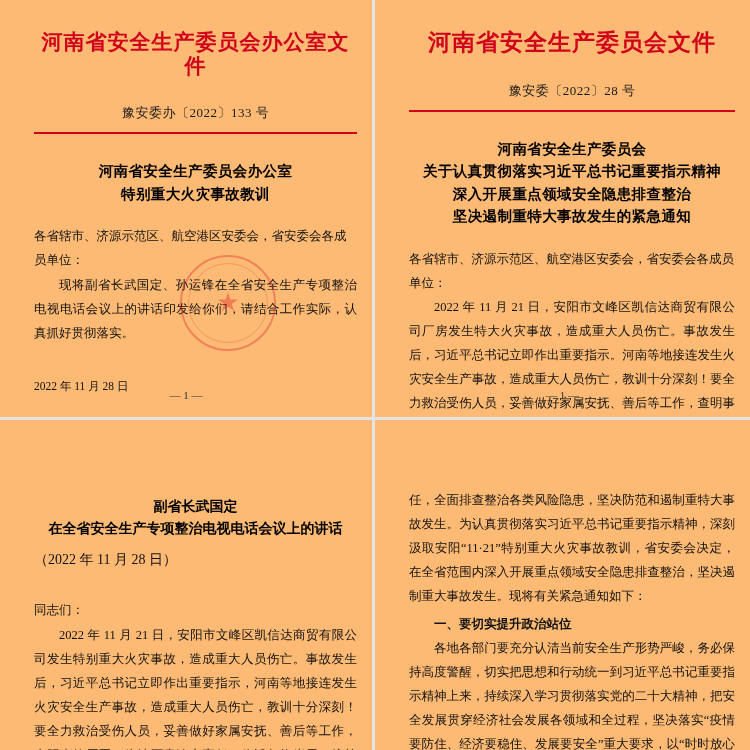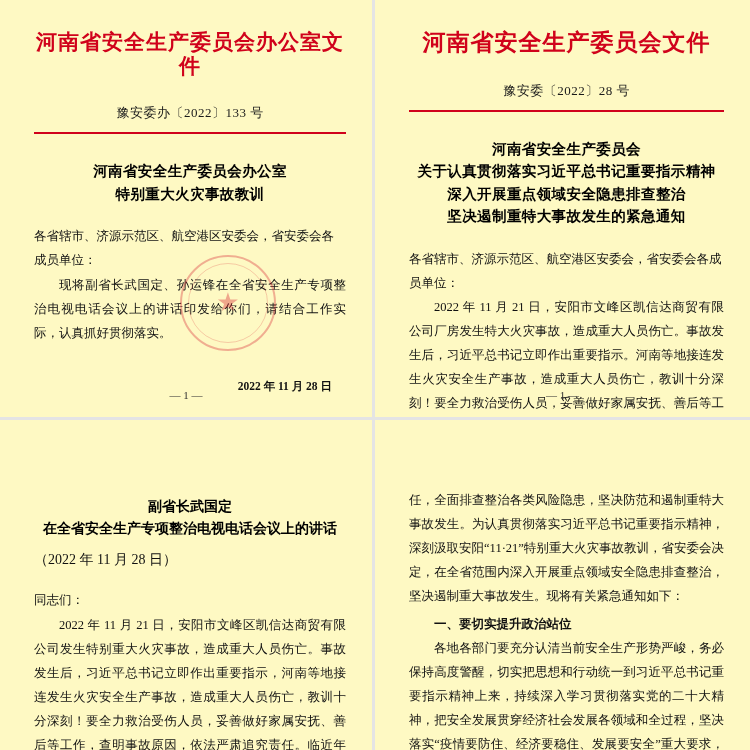--- a/index.html
+++ b/index.html
@@ -16,25 +16,25 @@
   .page-grid {
     width: 750px;
     height: 750px;
     display: grid;
     grid-template-columns: 375px 375px;
     grid-template-rows: 420px 330px;
     background: #dcdcdc;
     gap: 0;
   }
   .doc {
-    background: #fef9c3;
+    background: #fdba74;
     position: relative;
     overflow: hidden;
     box-sizing: border-box;
-    padding: 16px 26px 0 34px;
+    padding: 16px 15px 0 34px;
   }
   .doc.tl { border-right: 3px solid #e4e4e4; border-bottom: 3px solid #e4e4e4; }
   .doc.tr { border-bottom: 3px solid #e4e4e4; }
   .doc.bl { border-right: 3px solid #e4e4e4; }
 
   
   .red-title {
     color: #d0021b;
     font-weight: bold;
     text-align: center;
@@ -96,26 +96,25 @@
     font-size: 12.5px;
     line-height: 1.92;
     color: #111;
     text-align: justify;
     text-indent: 2em;
     margin: 0;
   }
   .body-p.noindent { text-indent: 0; }
 
   .sign-date {
-    text-align: right;
+    text-align: left;
     font-size: 11.5px;
     margin-top: 34px;
     padding-right: 14px;
     color: #111;
-    font-weight: bold;
   }
   .page-num {
     position: absolute;
     bottom: 16px;
     left: 0;
     right: 0;
     text-align: center;
     font-size: 11px;
     color: #333;
   }
@@ -200,21 +199,21 @@
     <div class="page-num">— 1 —</div>
   </div>
 
   <div class="doc bl">
     <div class="subhead" style="margin-top:60px;">
       <span class="ln">副省长武国定</span>
       <span class="ln">在全省安全生产专项整治电视电话会议上的讲话</span>
     </div>
     <div class="date-line">（2022 年 11 月 28 日）</div>
 
-    <div class="salutation" style="margin-top:20px;">同志们：</div>
+    <div class="salutation" style="margin-top:30px;">同志们：</div>
     <p class="body-p">2022 年 11 月 21 日，安阳市文峰区凯信达商贸有限公司发生特别重大火灾事故，造成重大人员伤亡。事故发生后，习近平总书记立即作出重要指示，河南等地接连发生火灾安全生产事故，造成重大人员伤亡，教训十分深刻！要全力救治受伤人员，妥善做好家属安抚、善后等工作，查明事故原因，依法严肃追究责任。临近年终岁尾，统筹发展和安全各项工作任务繁重，各地区和有关部门要始终坚持人民至上、生命至上，压实安全生</p>
   </div>
 
   <div class="doc br">
     <p class="body-p noindent" style="margin-top:52px;">任，全面排查整治各类风险隐患，坚决防范和遏制重特大事故发生。为认真贯彻落实习近平总书记重要指示精神，深刻汲取安阳“11·21”特别重大火灾事故教训，省安委会决定，在全省范围内深入开展重点领域安全隐患排查整治，坚决遏制重大事故发生。现将有关紧急通知如下：</p>
     <p class="section-head" style="margin-top:4px;">一、要切实提升政治站位</p>
     <p class="body-p">各地各部门要充分认清当前安全生产形势严峻，务必保持高度警醒，切实把思想和行动统一到习近平总书记重要指示精神上来，持续深入学习贯彻落实党的二十大精神，把安全发展贯穿经济社会发展各领域和全过程，坚决落实“疫情要防住、经济要稳住、发展要安全”重大要求，以“时时放心不下”的责任感紧迫感抓好当前安全防范工作。要坚持人民至上、生命至上，树牢安</p>
   </div>
 
 </div>

